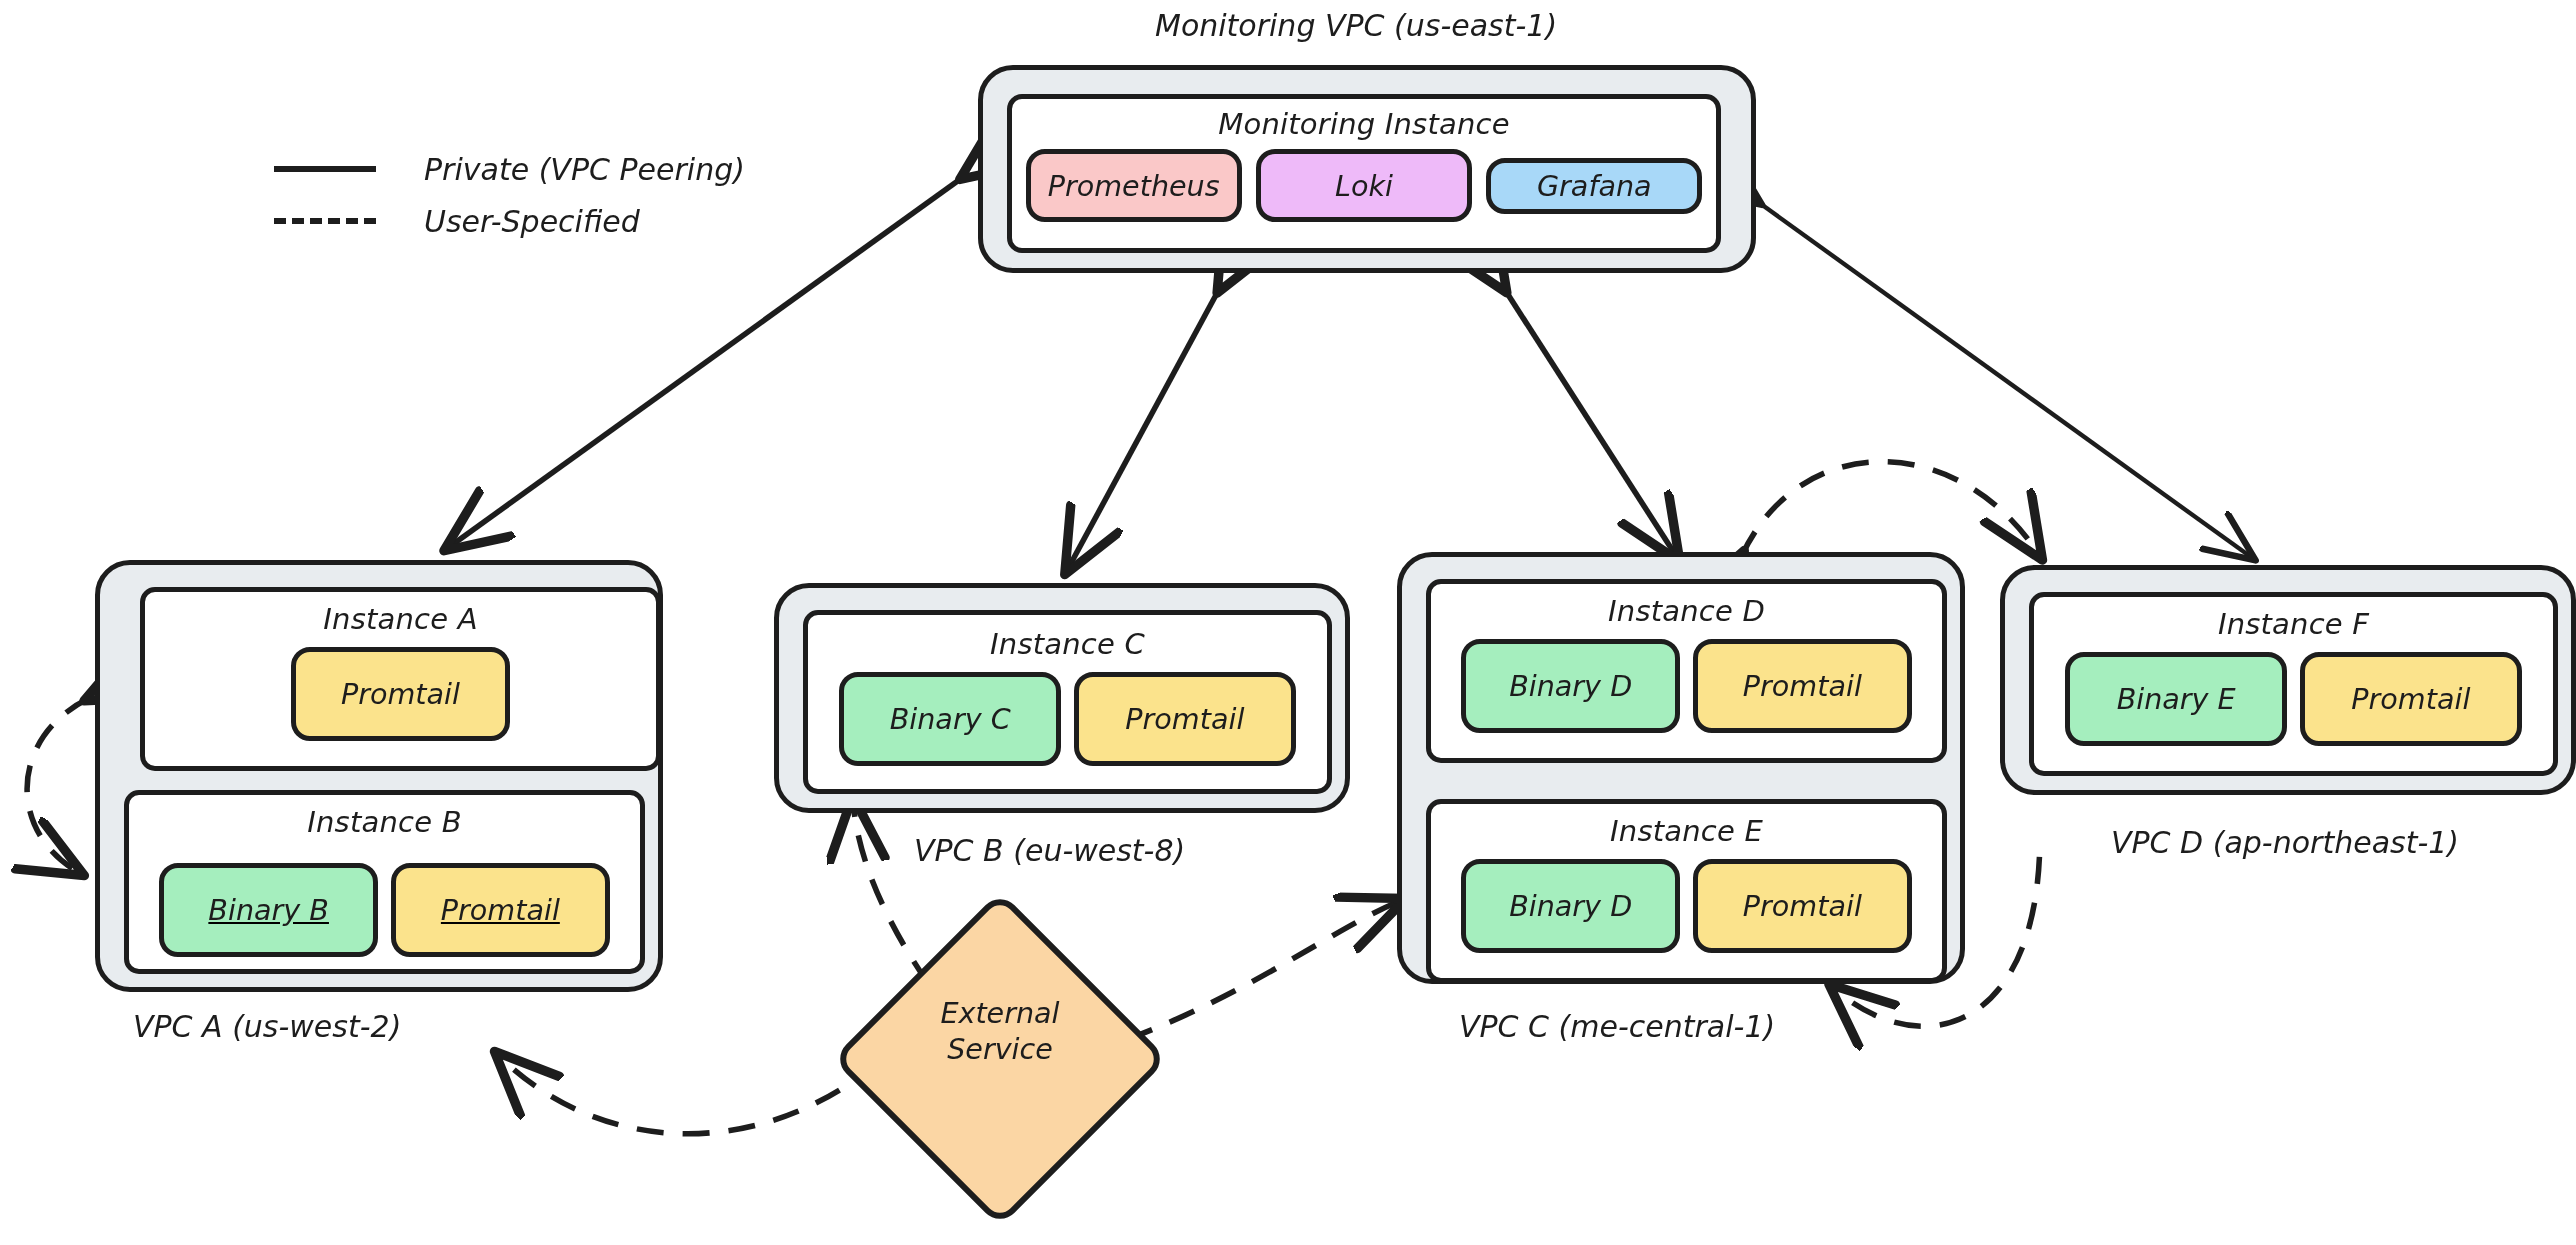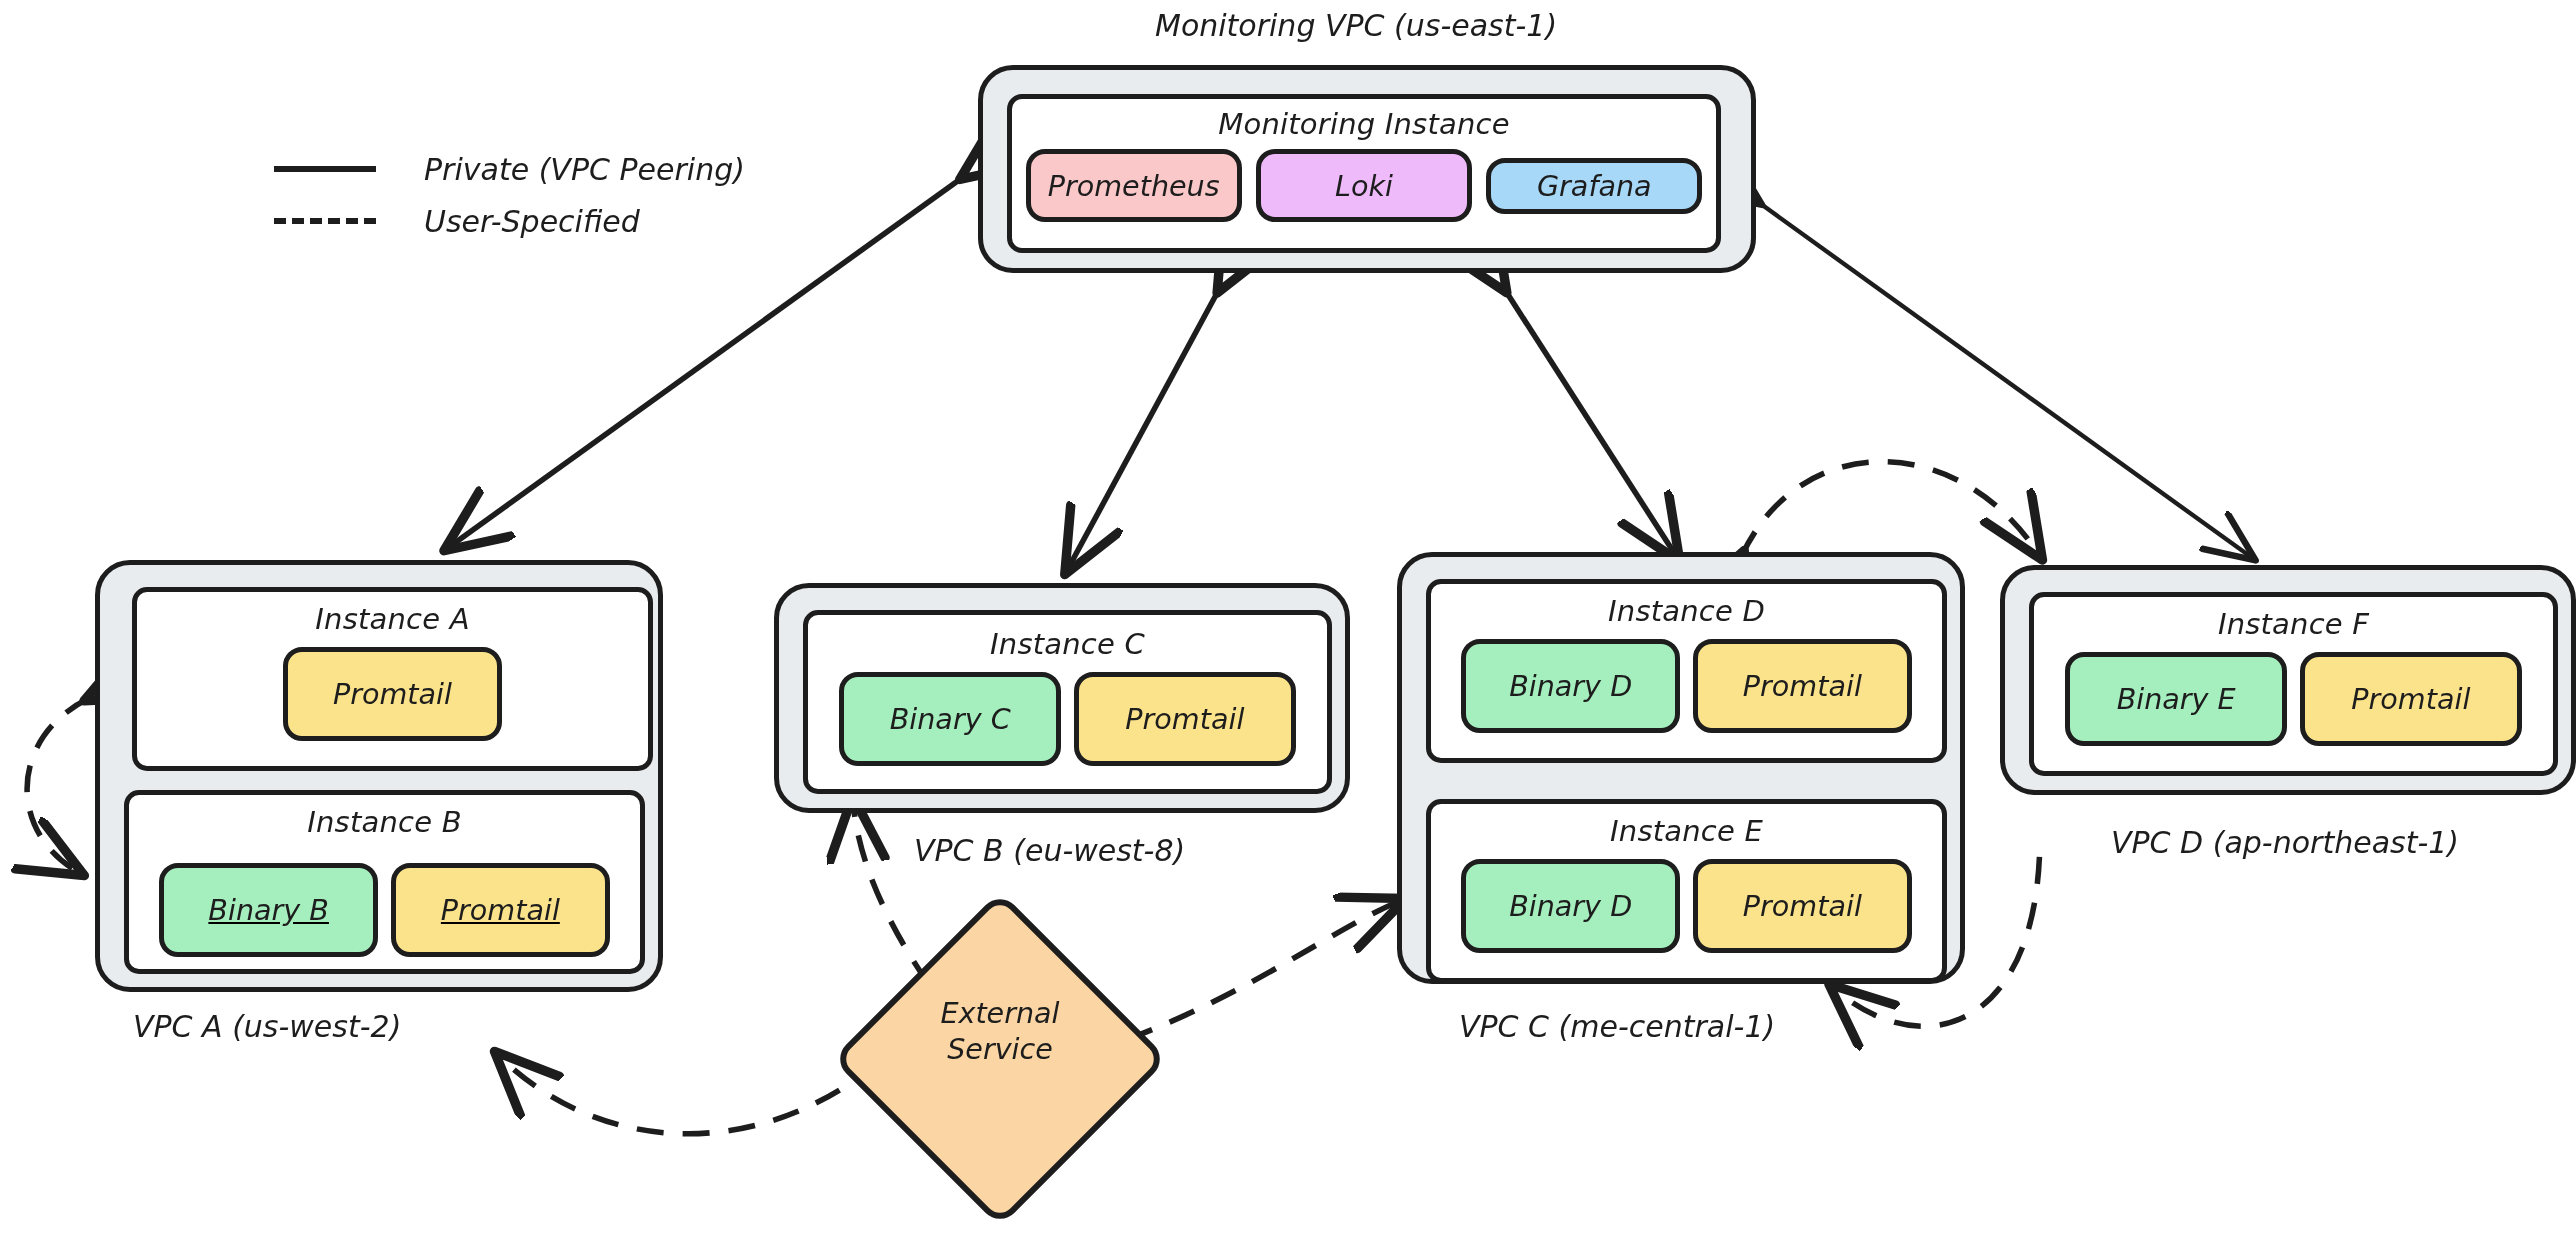--- a/index.html
+++ b/index.html
@@ -197,21 +197,21 @@
       <div class="instance-title">Monitoring Instance</div>
       <div class="svc-row" style="gap:14.3px; margin-top:8px;">
         <div class="svc red" style="width:216px; height:73px;">Prometheus</div>
         <div class="svc violet" style="width:216px; height:73px;">Loki</div>
         <div class="svc blue" style="width:216px; height:56px;">Grafana</div>
       </div>
     </div>
   </div>
 
   <div class="node vpc" style="left:95px; top:560px; width:568px; height:432px;">
-    <div class="instance" style="position:absolute; left:32px; top:22px; width:521px; height:184px; padding-top:9.5px;">
+    <div class="instance" style="position:absolute; left:40px; top:22px; width:521px; height:184px; padding-top:9.5px;">
       <div class="instance-title">Instance A</div>
       <div class="svc-row" style="gap:12.7px; margin-top:11px;">
         <div class="svc yellow" style="width:219px; height:94px;">Promtail</div>
       </div>
     </div>
     <div class="instance" style="position:absolute; left:24px; top:225px; width:521px; height:184px; padding-top:9.5px;">
       <div class="instance-title">Instance B</div>
       <div class="svc-row" style="gap:12.7px; margin-top:24px;text-decoration:underline;">
         <div class="svc green" style="width:219px; height:94px;">Binary B</div>
         <div class="svc yellow" style="width:219px; height:94px;">Promtail</div>

